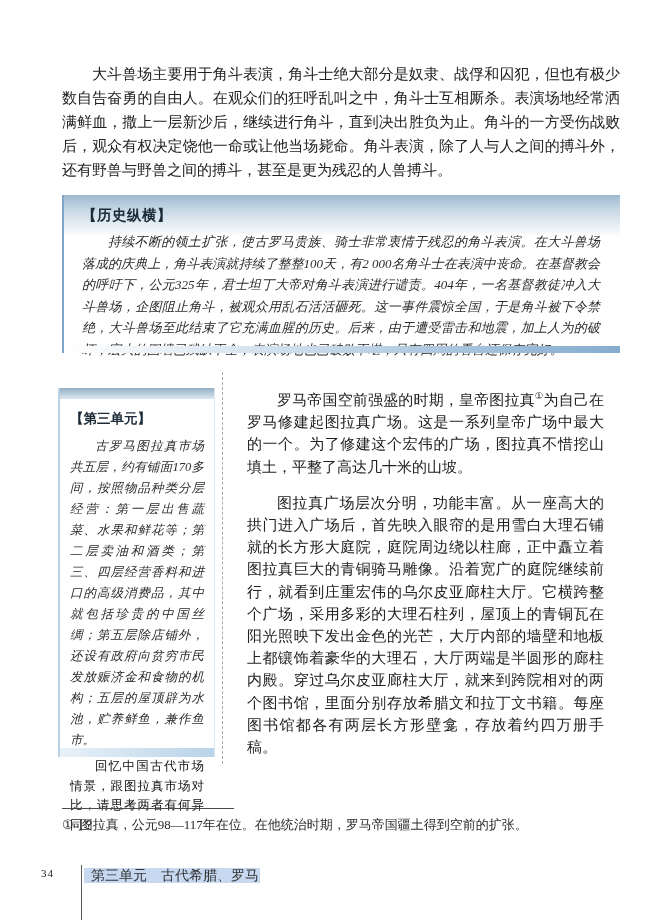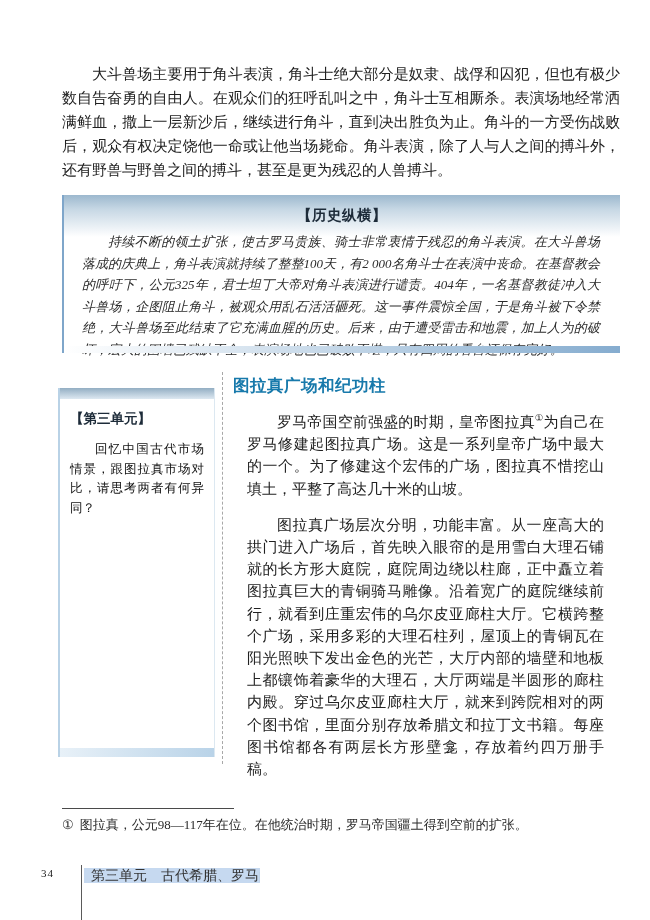--- a/index.html
+++ b/index.html
@@ -14,21 +14,21 @@
     font-size:15px;line-height:24px;text-align:justify;text-indent:2em;
   }
   
   .history-box{
     position:absolute;left:62px;top:195px;width:558px;height:158px;
     background:linear-gradient(to bottom,#9cb8ce 0px,#c6d7e4 14px,#ffffff 42px);
     border-left:2px solid #7fa6ca;box-sizing:border-box;
   }
   .history-box .box-title{
     margin:0;padding:11px 18px 4px 18px;
-    font-size:14.5px;font-weight:bold;color:#1d2b39;letter-spacing:.5px;text-align:center;
+    font-size:14.5px;font-weight:bold;color:#1d2b39;letter-spacing:.5px;
   }
   .history-box .box-body{
     margin:0;padding:2px 20px 0 18px;
     font-size:13px;line-height:21.5px;text-align:justify;text-indent:2em;
     font-style:italic;color:#2a2a2a;
   }
   .history-box .bottom-strip{
     position:absolute;left:0;bottom:0;width:100%;height:7px;
     background:linear-gradient(to right,#ffffff,#85accf);
   }
@@ -112,28 +112,28 @@
 
 <div class="history-box">
   <div class="box-title">【历史纵横】</div>
   <div class="box-body">持续不断的领土扩张，使古罗马贵族、骑士非常衷情于残忍的角斗表演。在大斗兽场落成的庆典上，角斗表演就持续了整整100天，有2 000名角斗士在表演中丧命。在基督教会的呼吁下，公元325年，君士坦丁大帝对角斗表演进行谴责。404年，一名基督教徒冲入大斗兽场，企图阻止角斗，被观众用乱石活活砸死。这一事件震惊全国，于是角斗被下令禁绝，大斗兽场至此结束了它充满血腥的历史。后来，由于遭受雷击和地震，加上人为的破坏，宏大的围墙已残缺不全，表演场地也已破败不堪，只有四周的看台还保存完好。</div>
   <div class="bottom-strip"></div>
 </div>
 
 <div class="sidebar-box">
   <div class="top-strip"></div>
   <div class="box-title">【第三单元】</div>
+  <div class="box-body">古罗马图拉真市场共五层，约有铺面170多间，按照物品种类分层经营：第一层出售蔬菜、水果和鲜花等；第二层卖油和酒类；第三、四层经营香料和进口的高级消费品，其中就包括珍贵的中国丝绸；第五层除店铺外，还设有政府向贫穷市民发放赈济金和食物的机构；五层的屋顶辟为水池，贮养鲜鱼，兼作鱼市。</div>
   <div class="box-question">回忆中国古代市场情景，跟图拉真市场对比，请思考两者有何异同？</div>
   <div class="bottom-strip"></div>
 </div>
 
 <div class="col-divider"></div>
 
 <div class="main-col">
-  <h2 class="section-title">图拉真广场和纪功柱</h2>
   <p><span>罗马帝国空前强盛的时期，皇帝图拉真</span><span class="footnote-ref">①</span><span>为自己在罗马修建起图拉真广场。这是一系列皇帝广场中最大的一个。为了修建这个宏伟的广场，图拉真不惜挖山填土，平整了高达几十米的山坡。</span></p>
   <p>图拉真广场层次分明，功能丰富。从一座高大的拱门进入广场后，首先映入眼帘的是用雪白大理石铺就的长方形大庭院，庭院周边绕以柱廊，正中矗立着图拉真巨大的青铜骑马雕像。沿着宽广的庭院继续前行，就看到庄重宏伟的乌尔皮亚廊柱大厅。它横跨整个广场，采用多彩的大理石柱列，屋顶上的青铜瓦在阳光照映下发出金色的光芒，大厅内部的墙壁和地板上都镶饰着豪华的大理石，大厅两端是半圆形的廊柱内殿。穿过乌尔皮亚廊柱大厅，就来到跨院相对的两个图书馆，里面分别存放希腊文和拉丁文书籍。每座图书馆都各有两层长方形壁龛，存放着约四万册手稿。</p>
 </div>
 
 <div class="footnote-rule"></div>
 <div class="footnote">
   <span class="fn-marker">①</span><span>图拉真，公元98—117年在位。在他统治时期，罗马帝国疆土得到空前的扩张。</span>
 </div>
 
 <div class="page-number">34</div>

